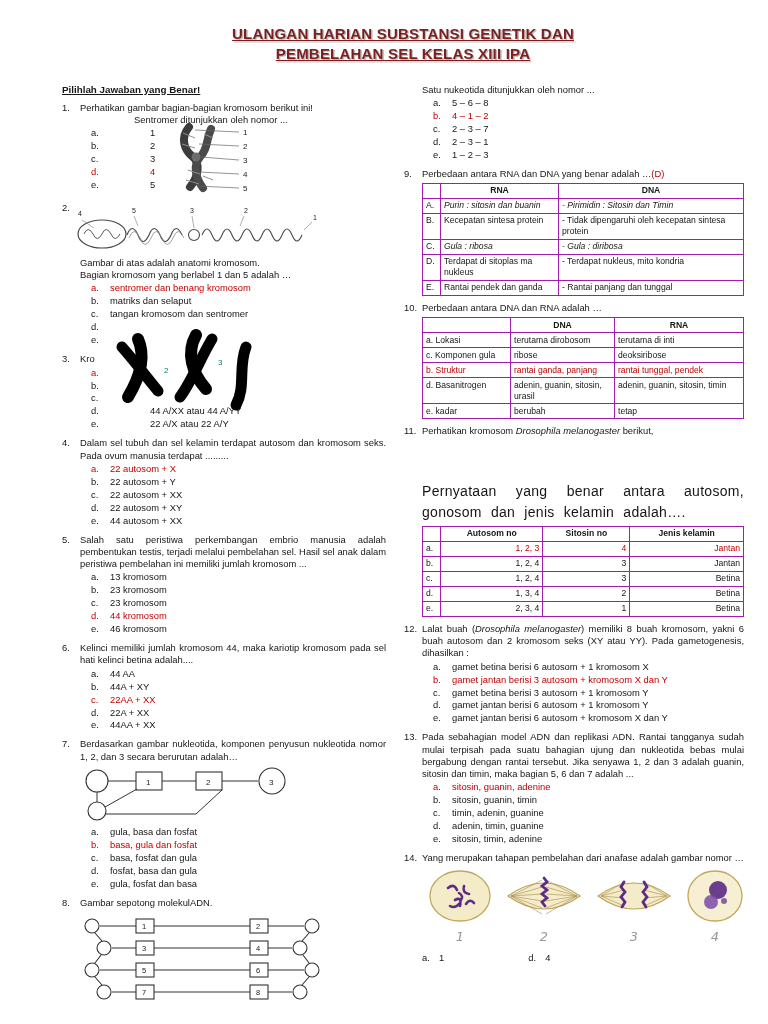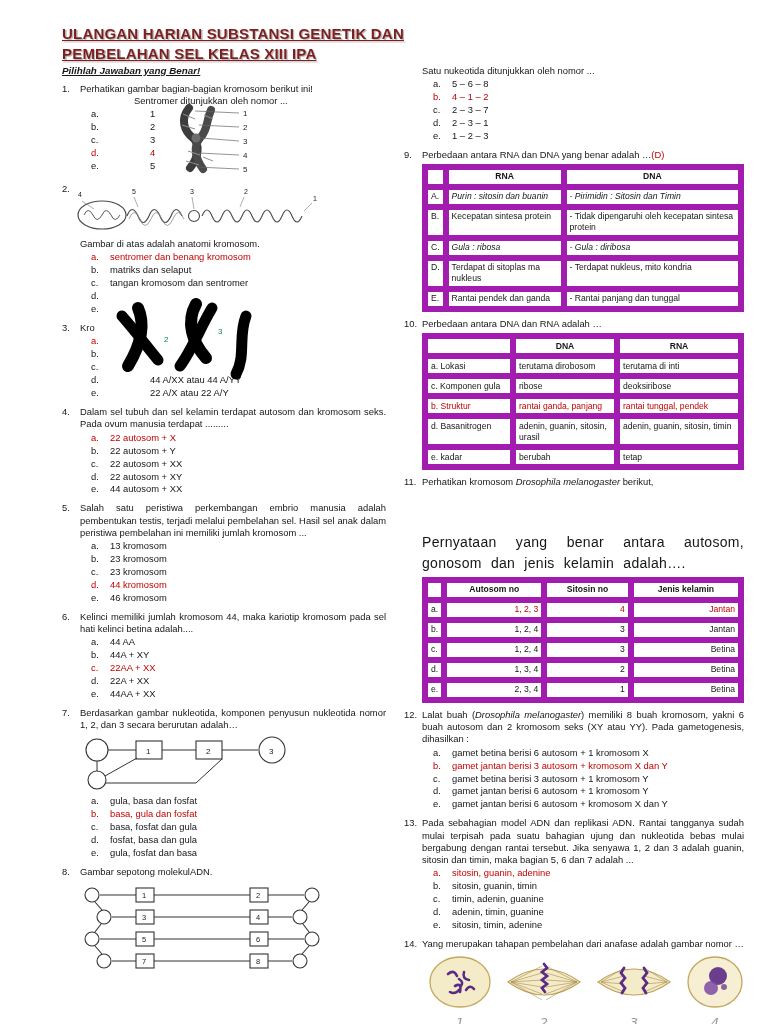--- a/index.html
+++ b/index.html
@@ -1,45 +1,45 @@
 <!DOCTYPE html>
 <html><head>
 <meta charset="utf-8">
 <style>
 *{margin:0;padding:0;box-sizing:border-box;}
 html,body{background:#fff;}
 body{width:768px;height:1024px;font-family:"Liberation Sans",sans-serif;color:#161616;}
 .page{width:768px;height:1024px;background:#fff;padding:24px 24px 8px 62px;overflow:hidden;position:relative;}
-.hdr{margin-bottom:1px;}
+.hdr{text-align:center;margin-bottom:20px;}
 .t1,.t2{font-weight:bold;color:#7d1f1f;text-decoration:underline;text-shadow:1.4px 1.4px 0 #bdbdbd;letter-spacing:.2px;}
 .t1{font-size:15px;line-height:1.32;}
 .t2{font-size:13.5px;line-height:1.38;}
 .cols{display:flex;gap:18px;align-items:flex-start;}
 .colL{width:324px;flex:none;}
 .colR{width:340px;flex:none;}
-.instr{font-size:9.8px;font-weight:bold;text-decoration:underline;margin-bottom:7px;font-style:italic;}
+.instr{font-size:9.8px;font-weight:bold;text-decoration:underline;margin-bottom:7px;}
 .q{display:flex;margin-bottom:6px;font-size:9.4px;line-height:1.3;position:relative;}
 .qn{width:18px;flex:none;}
 .qb{flex:1;min-width:0;}
 .qt{text-align:justify;}
 .opts{margin-top:1px;margin-left:11px;}
 .opt{display:flex;line-height:1.38;}
 .ol{width:19px;flex:none;}
 .otnum{margin-left:40px;}
 .red{color:#c00000;}
 .it{font-style:italic;}
 .q1sub{margin-left:54px;}
 .q1row{display:flex;align-items:flex-start;}
 .img1{flex:none;margin-left:4px;margin-top:-6px;}
 .img2{display:block;margin:2px 0 3px -8px;}
 .img3{position:absolute;top:-26px;left:46px;z-index:2;}
 .img7{display:block;margin:3px 0 2px 0;}
 .img8{display:block;margin:4px 0 0 -4px;}
 table{border-collapse:collapse;font-size:8.6px;line-height:1.28;margin-top:3px;width:100%;}
-th,td{border:6px solid #a21caf;padding:1.5px 3px;vertical-align:top;text-align:left;font-weight:normal;}
+th,td{border:1px solid #a21caf;padding:1.5px 3px;vertical-align:top;text-align:left;font-weight:normal;}
 th{text-align:center;font-weight:bold;}
 .t9 .c1{width:18px;}
 .t9 .c2{width:118px;}
 .t10 .c1{width:88px;}
 .t10 .c2{width:104px;}
 .t11 .c1{width:18px;}
 .t11 td.tc{text-align:right;}
 .gap11{height:42px;}
 .stmt{font-size:14px;line-height:1.45;text-align:justify;word-spacing:5px;letter-spacing:.3px;margin:2px 0 4px;}
 .figs{display:flex;gap:10px;align-items:flex-end;margin-top:4px;margin-left:4px;}
@@ -122,20 +122,21 @@
             <circle cx="122" cy="31" r="5.5" fill="none" stroke="#4a4a4a" stroke-width="1.1"></circle>
             <path d="M130,31 q5,-12 10,0 q5,12 10,0 q5,-12 10,0 q5,12 10,0 q5,-12 10,0 q5,12 10,0 q5,-12 10,0 q5,12 10,0 q5,-12 10,0 q5,12 10,0" fill="none" stroke="#4a4a4a" stroke-width="1.1"></path>
             <path d="M10,16 L22,24 M62,12 L66,22 M120,12 L122,24 M172,12 L168,22 M240,18 L232,26" stroke="#777" stroke-width="0.6" fill="none"></path>
             <text x="6" y="12" font-size="7" fill="#222">4</text>
             <text x="60" y="9" font-size="7" fill="#222">5</text>
             <text x="118" y="9" font-size="7" fill="#222">3</text>
             <text x="172" y="9" font-size="7" fill="#222">2</text>
             <text x="241" y="16" font-size="7" fill="#222">1</text>
           </svg>
           <div class="qt">Gambar di atas adalah anatomi kromosom.</div>
+          <div class="qt">Bagian kromosom yang berlabel 1 dan 5 adalah …</div>
           <div class="opts">
             <div class="opt red">
                 <span class="ol red">a.</span>
                 <span class="ot red">sentromer dan benang kromosom</span>
               </div>
             <div class="opt">
                 <span class="ol">b.</span>
                 <span class="ot">matriks dan selaput</span>
               </div>
             <div class="opt">

